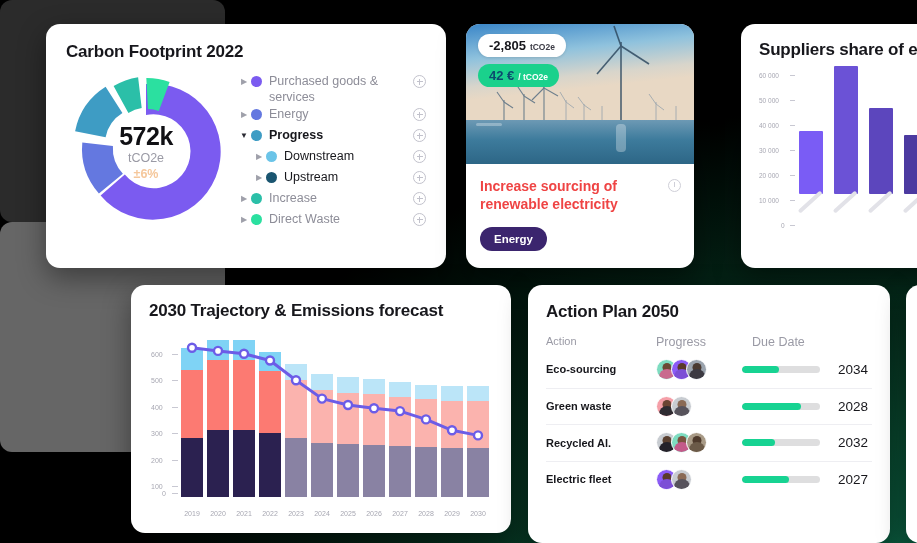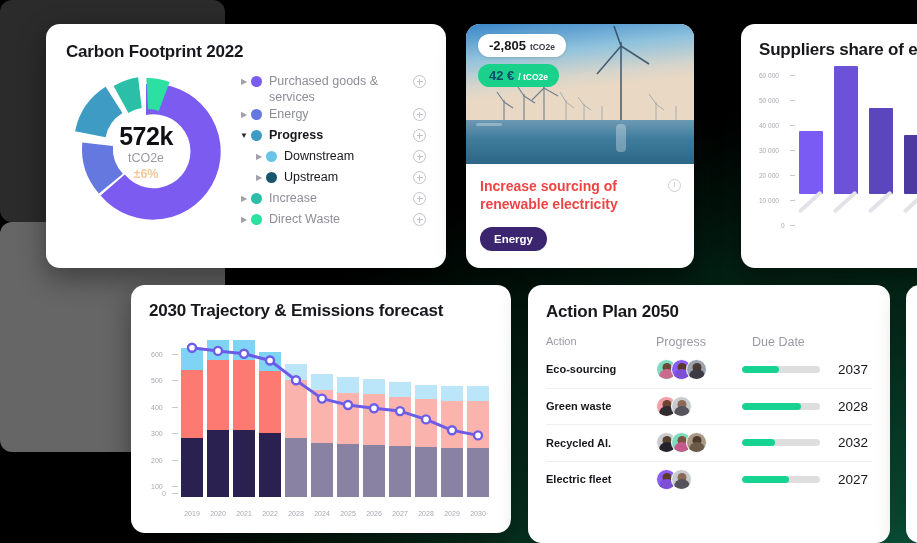--- a/index.html
+++ b/index.html
@@ -492,21 +492,21 @@
             <span class="head" style="background:#4a3a30"></span>
             <span class="body" style="background:#3c3a42"></span>
           </div>
       </div>
     </div>
     <div class="c-prog">
       <div class="progress">
           <i style="width:48%"></i>
         </div>
     </div>
-    <div class="c-due">2037</div>
+    <div class="c-due">2034</div>
   </div>
 
   <div class="tbl-row">
     <div class="c-action">Green waste</div>
     <div class="c-team">
       <div class="avatars">
         <div class="av" style="background:#f59fa8">
             <span class="head" style="background:#6b4433"></span>
             <span class="body" style="background:#2e2b31"></span>
           </div>

